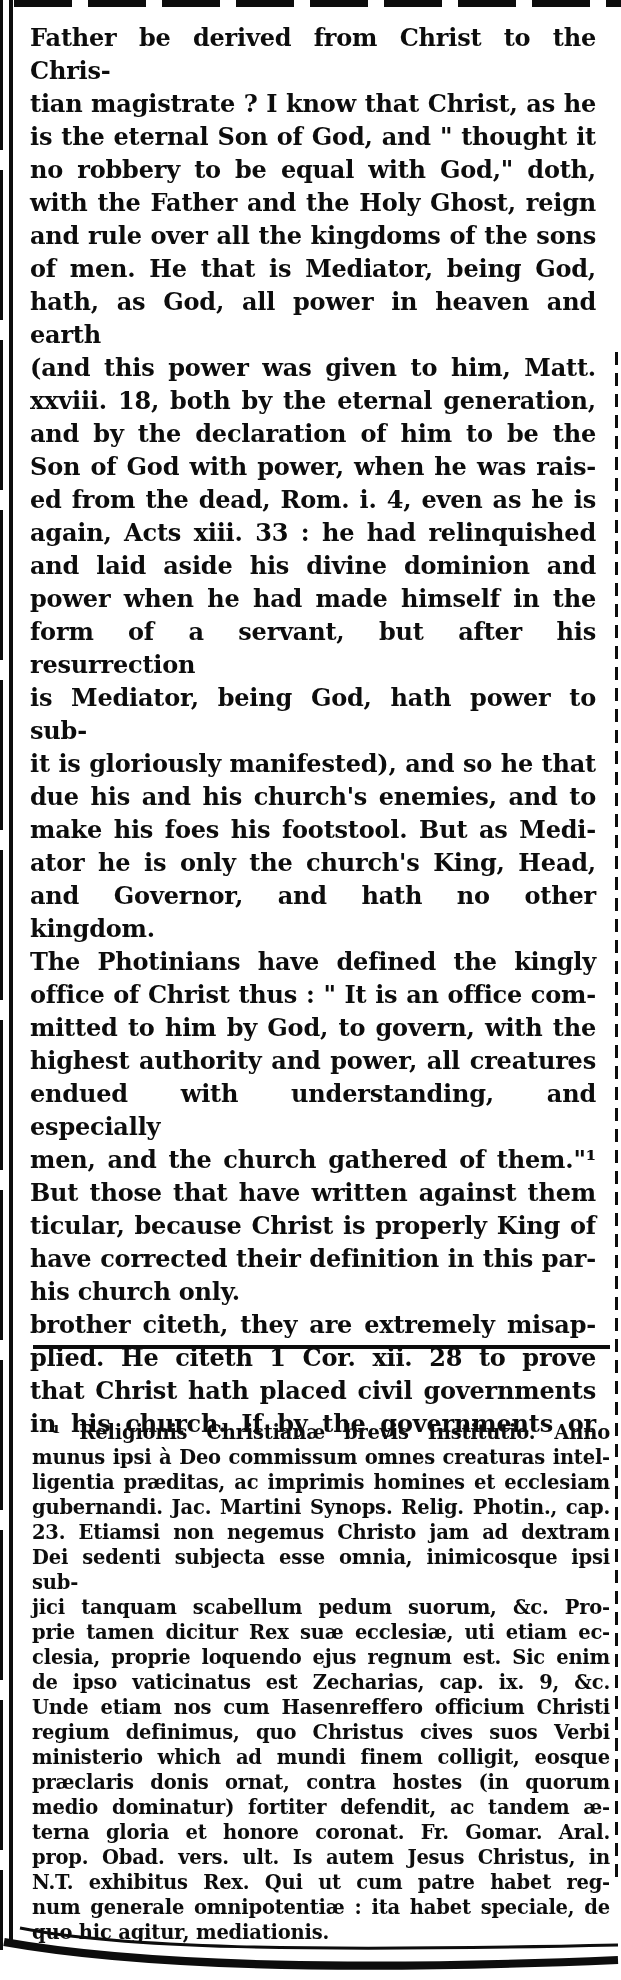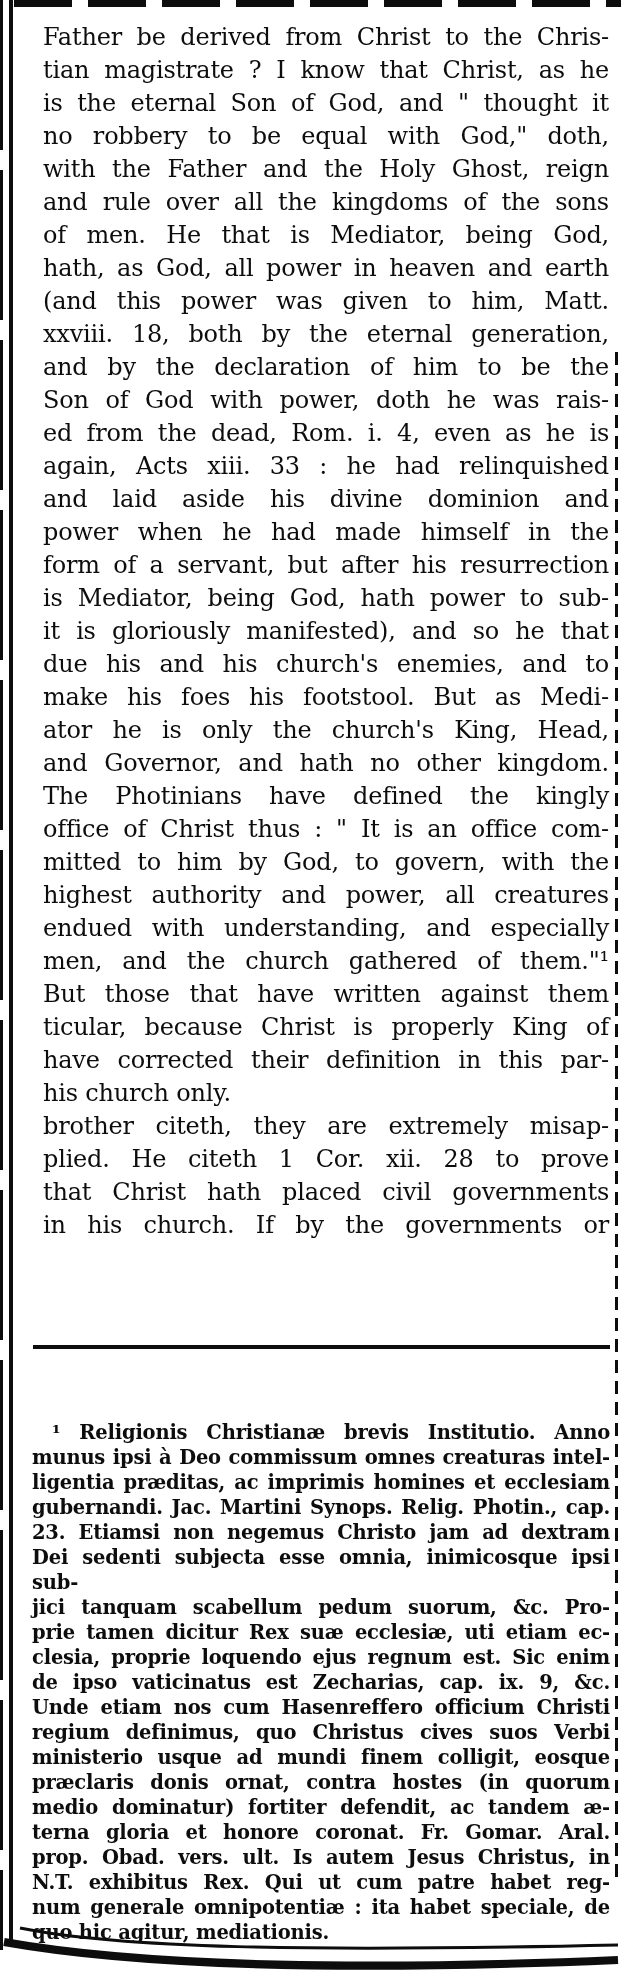--- a/index.html
+++ b/index.html
@@ -1,21 +1,21 @@
 <!DOCTYPE html>
 <html><head>
 <meta charset="utf-8">
 <style>
   html,body { margin:0; padding:0; background:#ffffff; }
   .page {
     position:relative; width:621px; height:1980px; background:#ffffff;
     font-family:"DejaVu Serif","Liberation Serif",serif; color:#0d0d0d; overflow:hidden;
   }
   .textcol { position:absolute; }
-  .main { left:43px; top:21px; width:566px; font-size:24px; line-height:33px; font-weight:400; letter-spacing:-0.2px; }
+  .main { left:30px; top:21px; width:566px; font-size:24px; line-height:33px; font-weight:700; letter-spacing:-0.2px; }
   .fn   { left:32px; top:1372px; width:578px; font-size:19.5px; line-height:25px; font-weight:700; letter-spacing:-0.2px;margin-top:48px; }
   .line { text-align:justify; text-align-last:justify; }
   .line.left { text-align:right; text-align-last:left; }
   .main .line.indent { text-indent:26px; }
   .fn .line.indent { text-indent:20px; }
   
   .top-edge {
     position:absolute; top:0; left:14px; right:0; height:7px;
     background:repeating-linear-gradient(90deg,#0d0d0d 0 58px,transparent 58px 74px);
   }
@@ -45,21 +45,21 @@
       <div class="line">tian magistrate ?  I know that Christ, as he</div>
       <div class="line">is the eternal Son of God, and " thought it</div>
       <div class="line">no robbery to be equal with God," doth,</div>
       <div class="line">with the Father and the Holy Ghost, reign</div>
       <div class="line">and rule over all the kingdoms of the sons</div>
       <div class="line">of men.  He that is Mediator, being God,</div>
       <div class="line">hath, as God, all power in heaven and earth</div>
       <div class="line">(and this power was given to him, Matt.</div>
       <div class="line">xxviii. 18, both by the eternal generation,</div>
       <div class="line">and by the declaration of him to be the</div>
-      <div class="line">Son of God with power, doth he was rais-</div>
+      <div class="line">Son of God with power, when he was rais-</div>
       <div class="line">ed from the dead, Rom. i. 4, even as he is</div>
       <div class="line">again, Acts xiii. 33 : he had relinquished</div>
       <div class="line">and laid aside his divine dominion and</div>
       <div class="line">power when he had made himself in the</div>
       <div class="line">form of a servant, but after his resurrection</div>
       <div class="line">is Mediator, being God, hath power to sub-</div>
       <div class="line">it is gloriously manifested), and so he that</div>
       <div class="line">due his and his church's enemies, and to</div>
       <div class="line">make his foes his footstool.  But as Medi-</div>
       <div class="line">ator he is only the church's King, Head,</div>
@@ -88,21 +88,21 @@
       <div class="line">ligentia præditas, ac imprimis homines et ecclesiam</div>
       <div class="line">gubernandi. Jac. Martini Synops. Relig. Photin., cap.</div>
       <div class="line">23.  Etiamsi non negemus Christo jam ad dextram</div>
       <div class="line">Dei sedenti subjecta esse omnia, inimicosque ipsi sub-</div>
       <div class="line">jici tanquam scabellum pedum suorum, &amp;c.  Pro-</div>
       <div class="line">prie tamen dicitur Rex suæ ecclesiæ, uti etiam ec-</div>
       <div class="line">clesia, proprie loquendo ejus regnum est.  Sic enim</div>
       <div class="line">de ipso vaticinatus est Zecharias, cap. ix. 9, &amp;c.</div>
       <div class="line">Unde etiam nos cum Hasenreffero officium Christi</div>
       <div class="line">regium definimus, quo Christus cives suos Verbi</div>
-      <div class="line">ministerio usque ad mundi finem colligit, eosque</div>
+      <div class="line">ministerio which ad mundi finem colligit, eosque</div>
       <div class="line">præclaris donis ornat, contra hostes (in quorum</div>
       <div class="line">medio dominatur) fortiter defendit, ac tandem æ-</div>
       <div class="line">terna gloria et honore coronat.  Fr. Gomar. Aral.</div>
       <div class="line">prop. Obad. vers. ult.  Is autem Jesus Christus, in</div>
       <div class="line">N.T. exhibitus Rex.  Qui ut cum patre habet reg-</div>
       <div class="line">num generale omnipotentiæ : ita habet speciale, de</div>
       <div class="line left">quo hic agitur, mediationis.</div>
     </div>
 
   <svg class="bottom-border" viewBox="0 0 621 80" xmlns="http://www.w3.org/2000/svg" aria-hidden="true">

